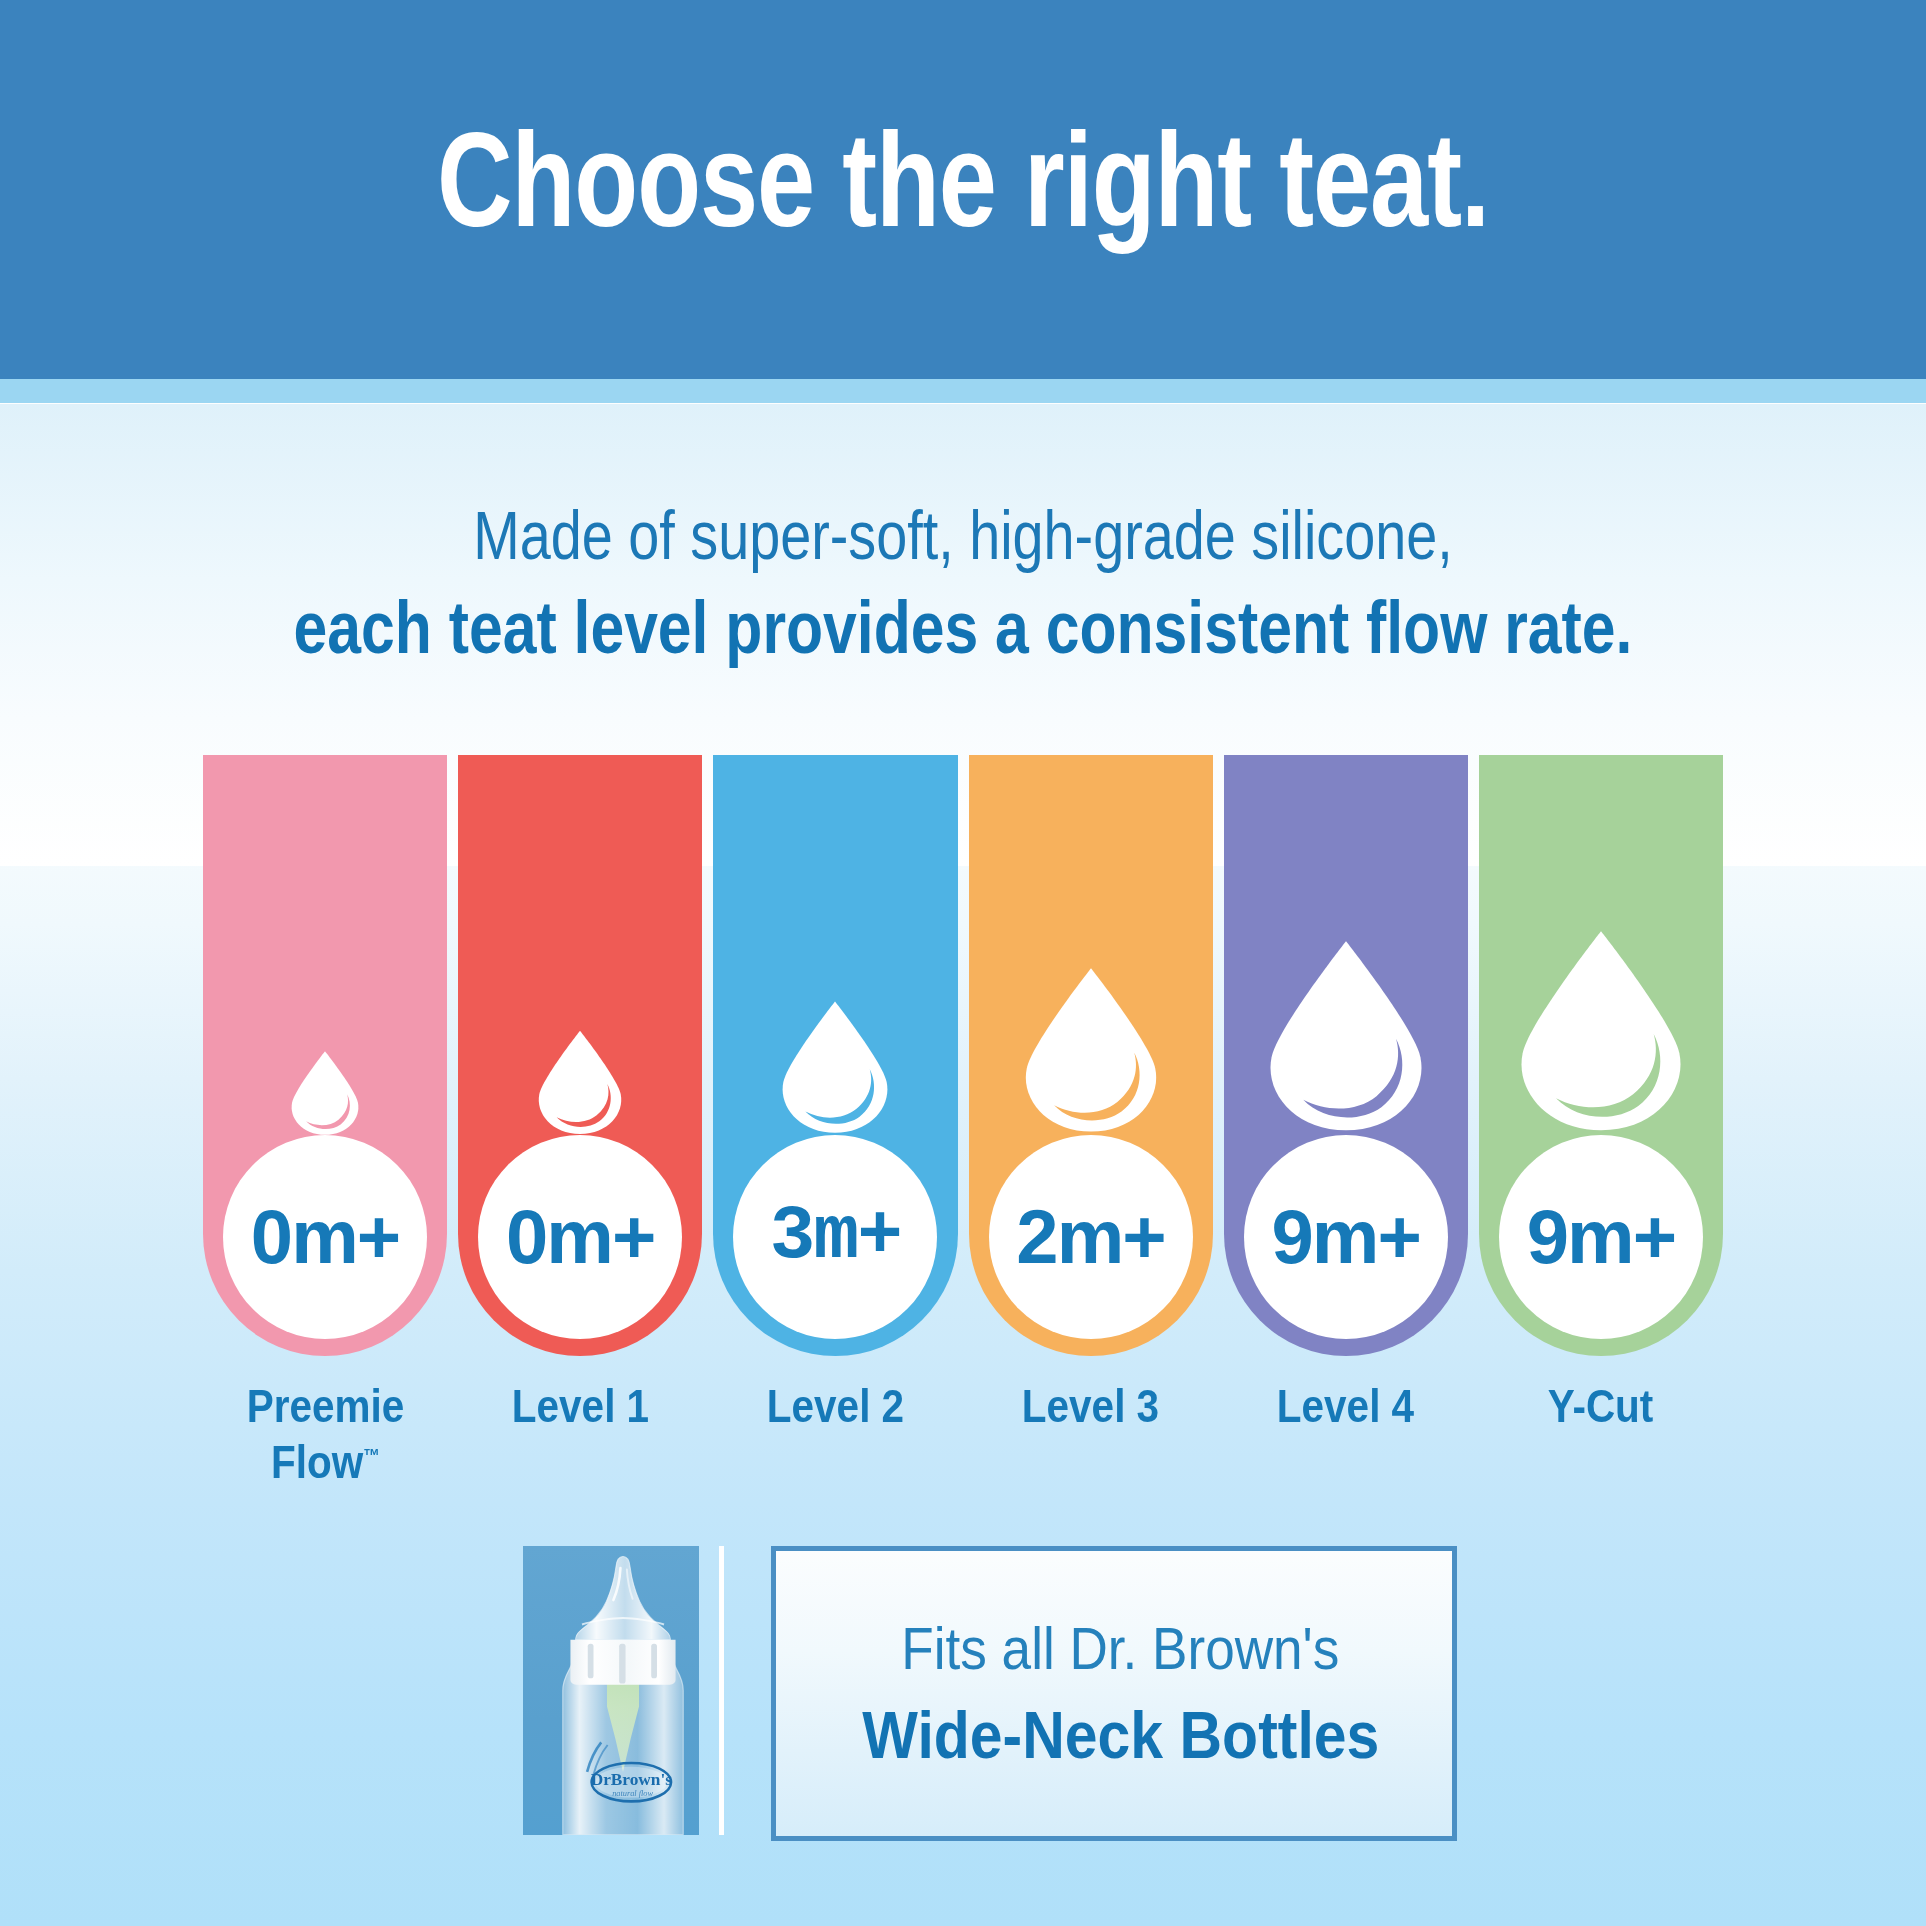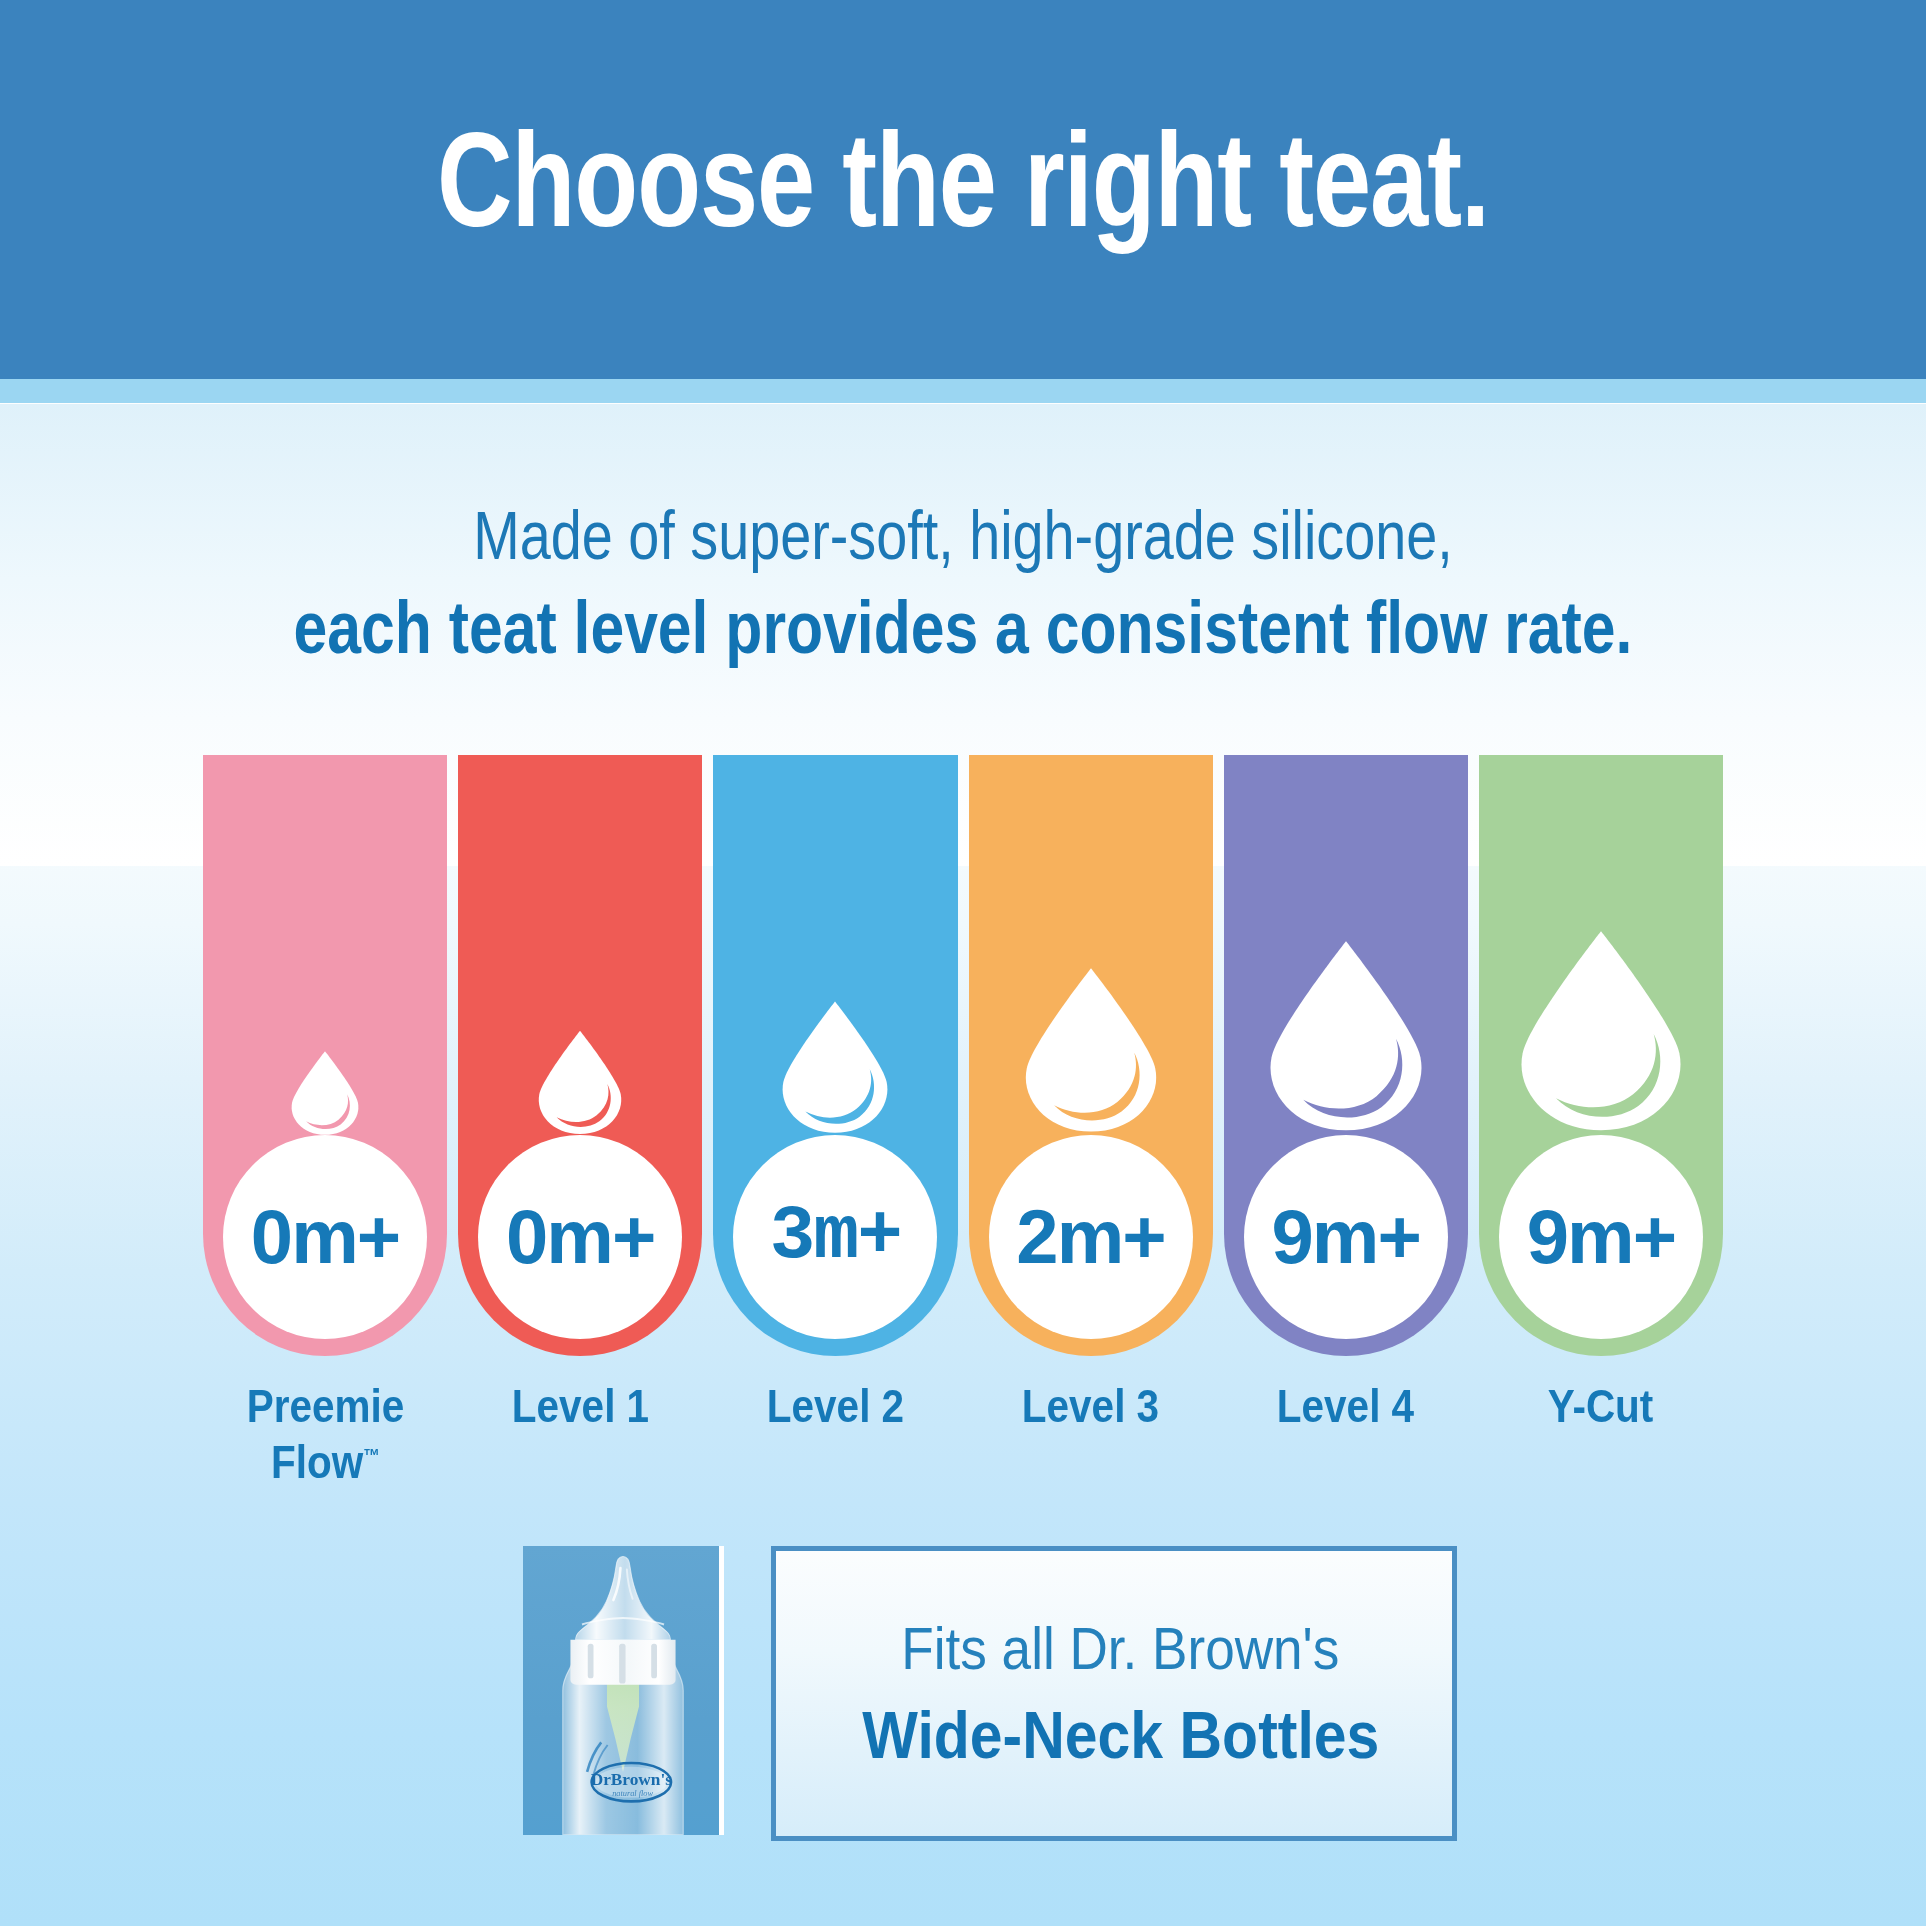--- a/index.html
+++ b/index.html
@@ -164,21 +164,21 @@
     line-height:81px;
     font-weight:bold;
     transform:scaleX(0.88);
     white-space:nowrap;
     margin-top:9px;
   }
 
   
   .bottle-panel {
     position:absolute; left:523px; top:1546px;
-    width:200px; height:289px;
+    width:176px; height:289px;
     background:linear-gradient(to bottom, #62A6D2 0%, #59A0CE 60%, #54A0D0 100%);
     overflow:hidden;
   }
   .bottle-svg { position:absolute; left:0; top:0; }
 
   
   .panel-edge {
     position:absolute; left:719px; top:1546px;
     width:5.1px; height:289px;
     background:#ffffff;

